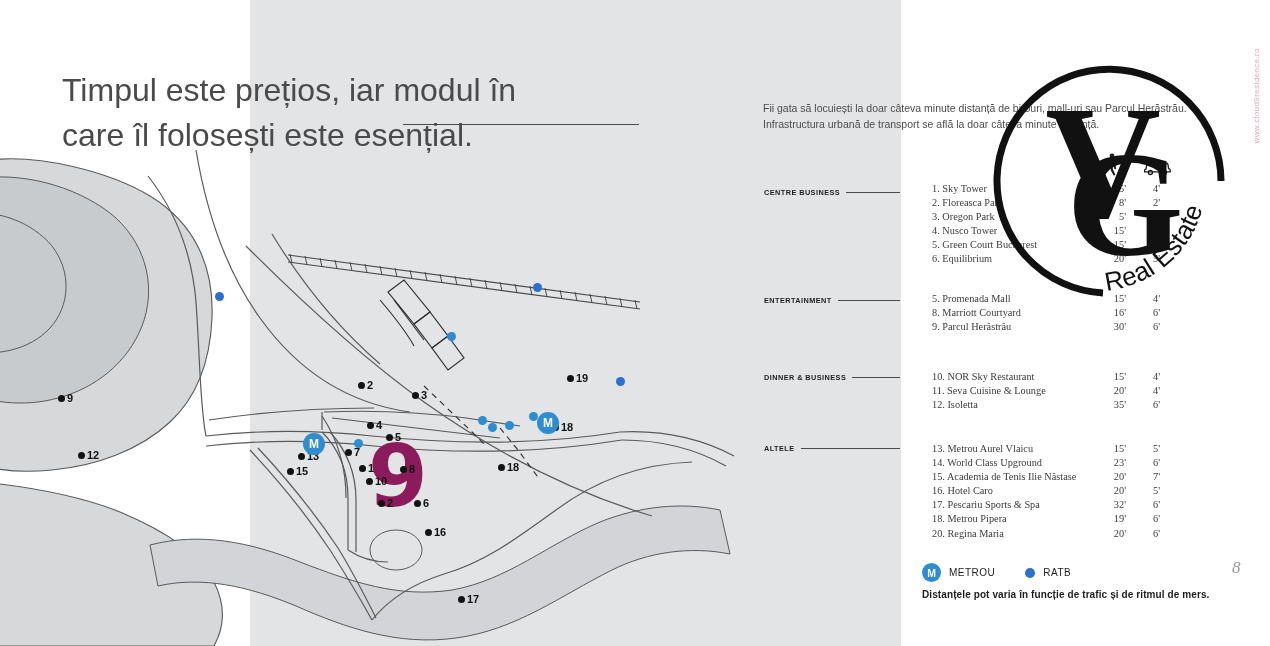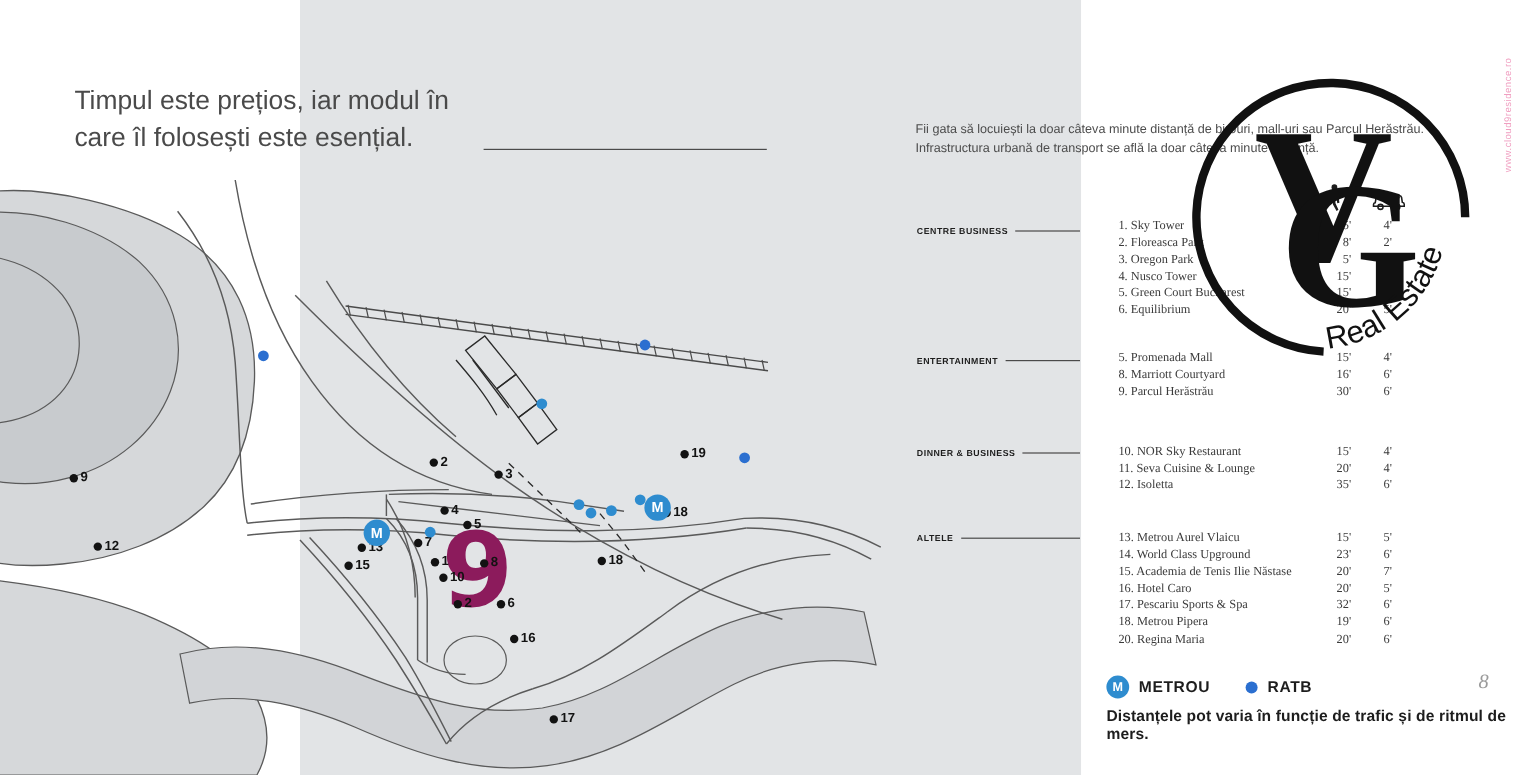--- a/index.html
+++ b/index.html
@@ -26,21 +26,21 @@
   .metro{position:absolute;width:22px;height:22px;border-radius:50%;background:#2e8ccf;
     color:#fff;font-size:12px;font-weight:bold;display:flex;align-items:center;justify-content:center;}
   .ratb{position:absolute;width:9px;height:9px;border-radius:50%;background:#2b6fd0;}
   .ratb.lt{background:#2e8ccf;}
 
   .big9{position:absolute;left:368px;top:283px;font-size:86px;line-height:1;
     color:#8c1b5c;font-weight:bold;font-family:"DejaVu Sans", sans-serif;letter-spacing:-2px;}
 
   
   .headline{position:absolute;left:62px;top:68px;width:600px;
-    font-size:22px;line-height:1.42;color:#4a4a4a;font-weight:normal;}
+    font-size:32px;line-height:1.42;color:#4a4a4a;font-weight:normal;}
   .rule-head{position:absolute;left:403px;top:124px;width:236px;height:1px;background:#4a4a4a;}
 
   
   .intro{position:absolute;left:763px;top:100px;width:470px;
     font-size:10.5px;line-height:1.55;color:#4c4c4c;}
 
   
   .cat{position:absolute;left:764px;display:flex;align-items:center;width:136px;}
   .cat .lbl{font-size:7.3px;font-weight:bold;letter-spacing:.45px;color:#1d1d1d;white-space:nowrap;}
   .cat .ln{flex:1;height:1.3px;background:#4a4a4a;margin-left:6px;min-width:20px;}
@@ -52,23 +52,23 @@
   .lrow .v1{width:40px;text-align:right;}
   .lrow .v2{width:34px;text-align:right;}
 
   
   .hicons{position:absolute;left:1100px;top:152px;width:80px;height:28px;}
 
   
   .legend{position:absolute;left:922px;top:563px;display:flex;align-items:center;gap:8px;}
   .legend .mcircle{width:19px;height:19px;border-radius:50%;background:#2e8ccf;color:#fff;
     font-size:10.5px;font-weight:bold;display:flex;align-items:center;justify-content:center;}
-  .legend .mlabel{font-size:13px;font-weight:bold;letter-spacing:.5px;color:#1d1d1d;}
+  .legend .mlabel{font-size:10px;font-weight:normal;letter-spacing:.5px;color:#1d1d1d;}
   .legend .rdot{width:10px;height:10px;border-radius:50%;background:#2b6fd0;margin-left:22px;}
-  .note{position:absolute;left:922px;top:589px;font-size:13px;font-weight:bold;color:#1d1d1d;letter-spacing:.1px;}
+  .note{position:absolute;left:922px;top:589px;font-size:10px;font-weight:bold;color:#1d1d1d;letter-spacing:.1px;}
 
   
   .pgnum{position:absolute;left:1232px;top:558px;font-size:17px;color:#9a9a9a;font-style:italic;
     font-family:"Liberation Serif", serif;}
 
   
   .vurl{position:absolute;left:1252px;top:48px;font-size:8px;color:#f09ec0;letter-spacing:.4px;
     writing-mode:vertical-rl;transform:rotate(180deg);transform-origin:center;}
 
   

